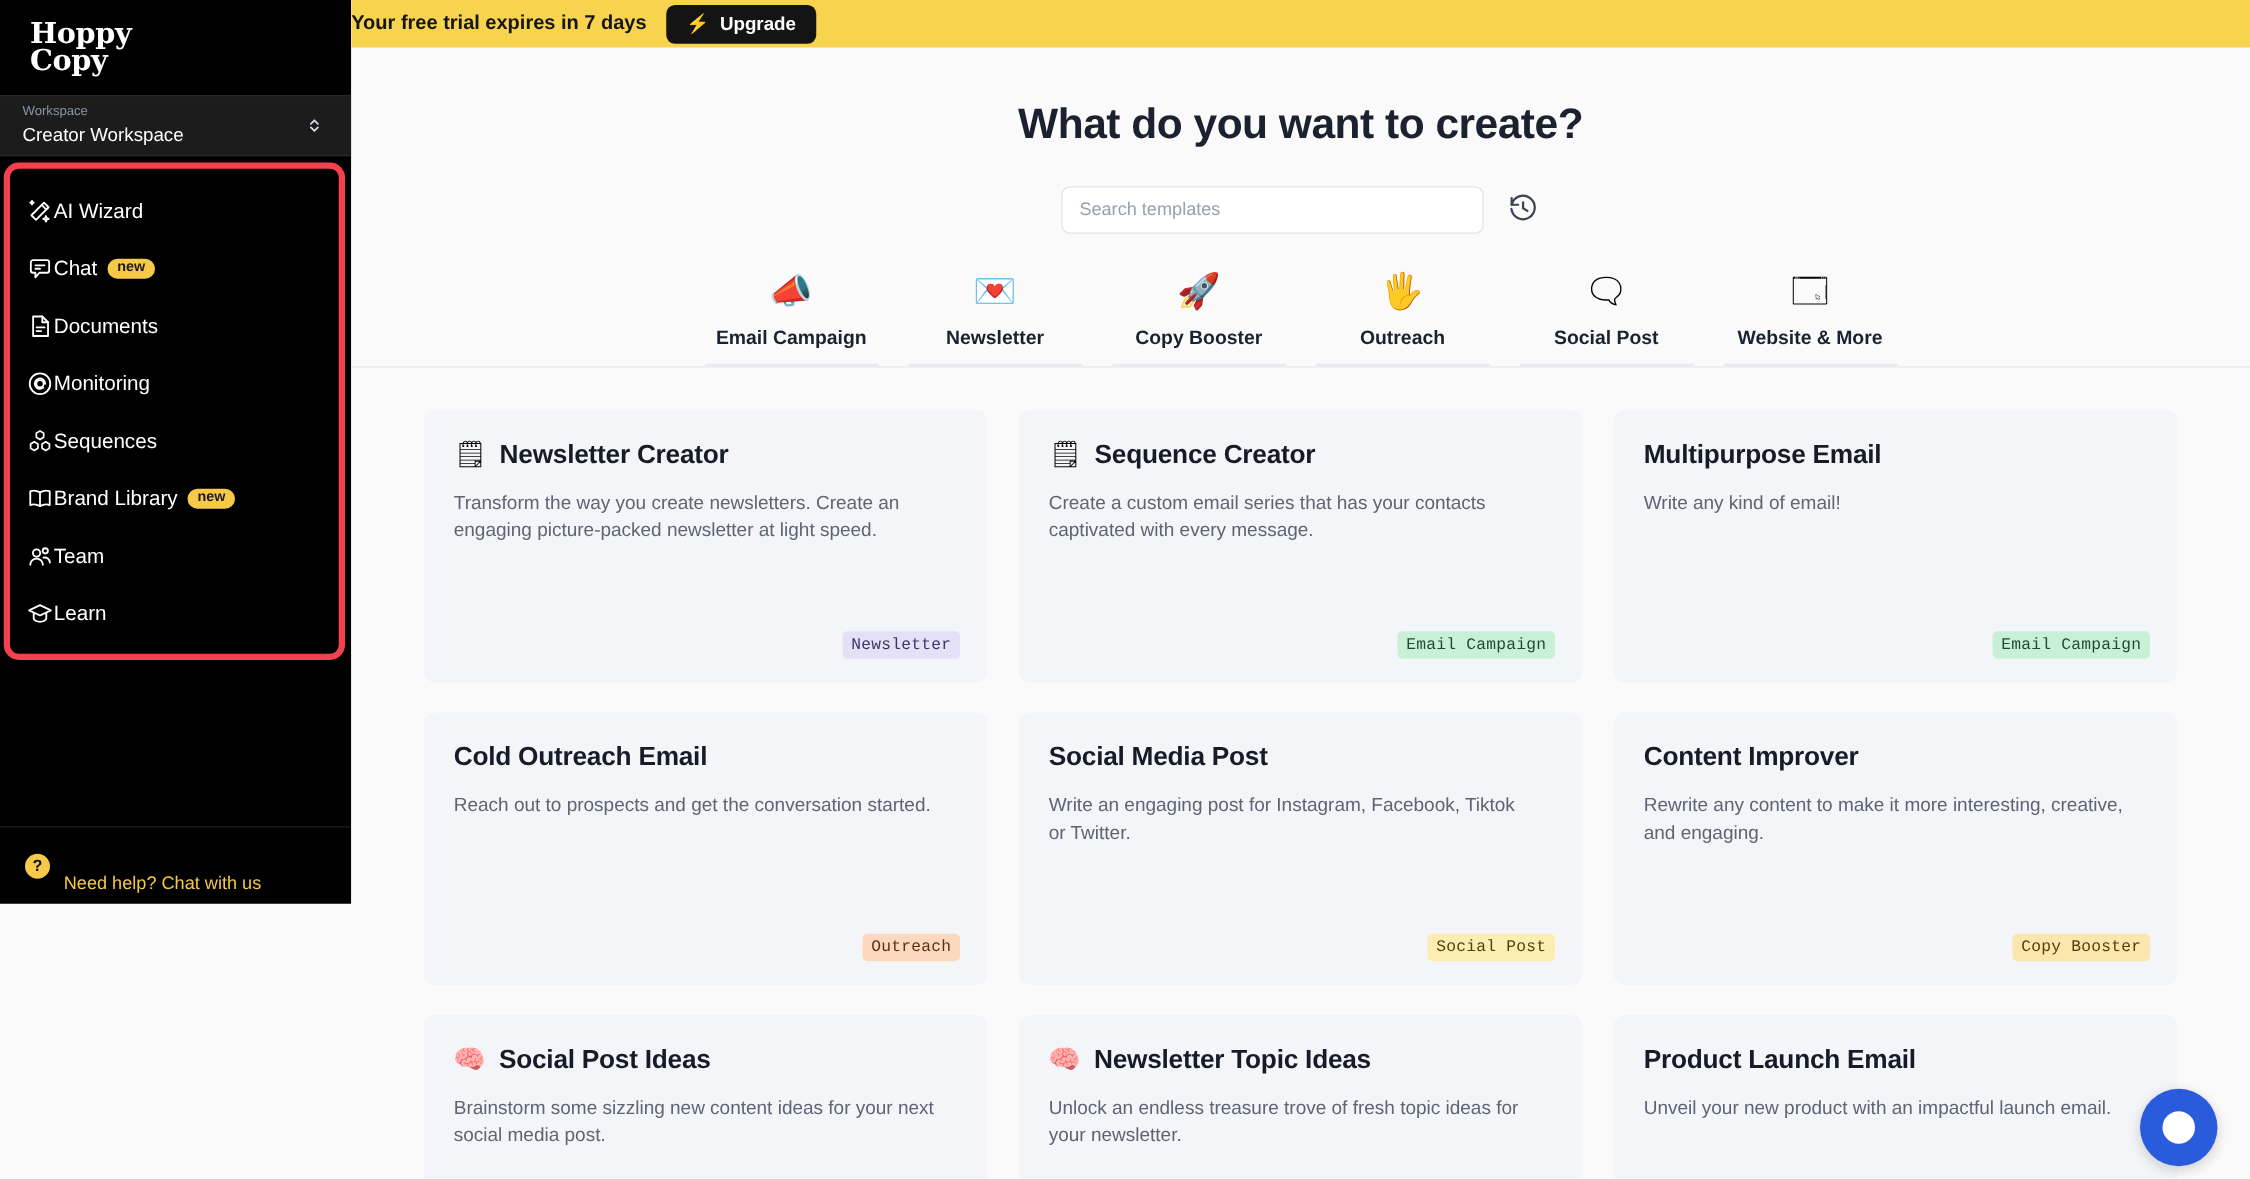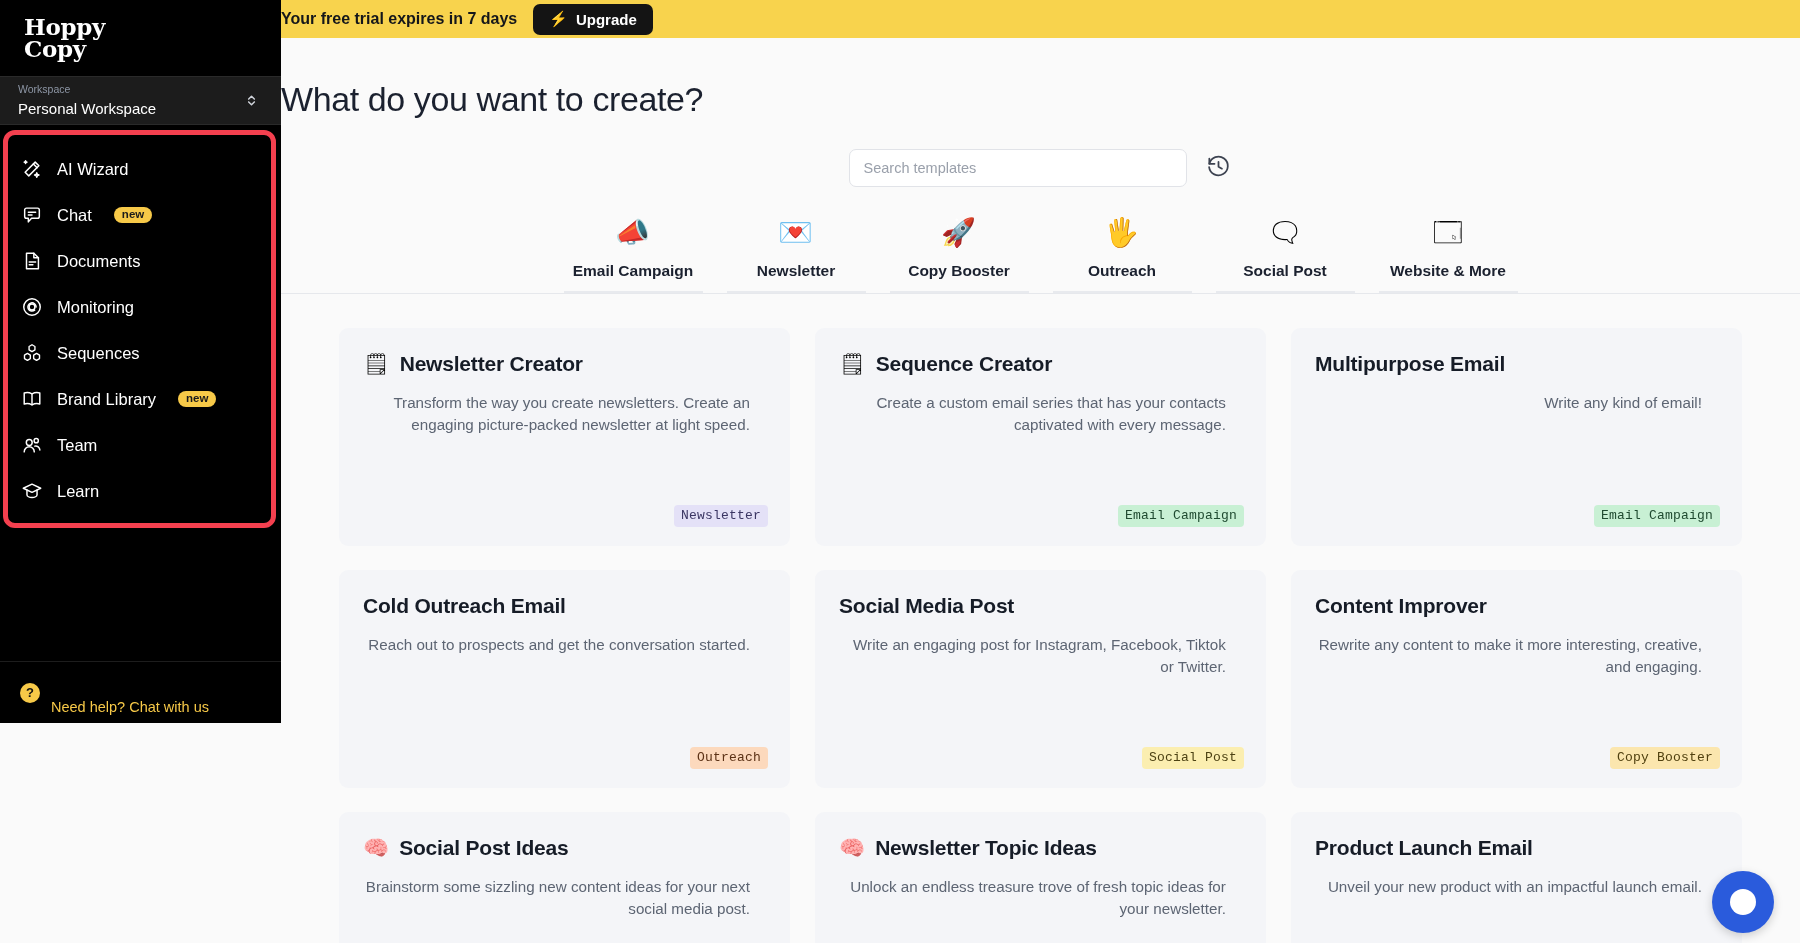--- a/index.html
+++ b/index.html
@@ -53,21 +53,21 @@
   }
   .nav-highlight {
     position: absolute;
     left: 3px; top: 0px; right: 5px; bottom: 0px;
     border: 5px solid #f4404f;
     border-radius: 12px;
     pointer-events: none;
   }
   .nav-item {
     display: flex; align-items: center;
-    gap: 14px;
+    gap: 0;
     height: 46px;
     padding-left: 20px;
     color: #ffffff;
     font-size: 16.5px;
   }
   .nav-item .ico { width: 23px; height: 23px; flex: 0 0 23px; display:flex; align-items:center; justify-content:center; }
   .nav-item .ico svg { width: 22px; height: 22px; display:block; }
   .badge-new {
     background: #f7c948;
     color: #1b1b1b;
@@ -116,22 +116,23 @@
     font-size: 15px; font-weight: bold;
     display: flex; align-items: center; gap: 8px;
     font-family: "Liberation Sans", sans-serif;
     cursor: pointer;
   }
   .bolt { color: #f8d34d; font-size: 15px; }
 
   .content-scroll { height: 905px; overflow: hidden; }
 
   .page-title {
+    text-align: center;
     font-size: 34px;
-    font-weight: normal;
+    font-weight: bold;
     color: #1b212f;
     margin-top: 42px;
     letter-spacing: -0.4px;
   }
 
   .search-row {
     display: flex; align-items: center; justify-content: center;
     gap: 18px;
     margin-top: 30px;
   }
@@ -201,21 +202,20 @@
   .card-title {
     font-size: 21px; font-weight: bold;
     color: #161c27; letter-spacing: -0.2px;
   }
   .card-desc {
     margin-top: 16px;
     font-size: 15.2px;
     line-height: 22px;
     color: #5d6573;
     max-width: 96%;
-    text-align: right;
   }
   .card-tag {
     position: absolute;
     right: 22px; bottom: 19px;
     font-family: "Liberation Mono", monospace;
     font-size: 13px;
     padding: 3px 7px 4px 7px;
     border-radius: 4px;
     letter-spacing: 0.2px;
   }
@@ -247,21 +247,21 @@
     <div class="logo-area">
       <div class="logo">
         <div>Hoppy</div>
         <div>Copy</div>
       </div>
     </div>
 
     <div class="workspace-switch">
       <div class="ws-text">
         <span class="ws-label">Workspace</span>
-        <span class="ws-name">Personal Workspace</span>
+        <span class="ws-name">Creator Workspace</span>
       </div>
       <span class="ws-chevrons">
         <svg viewBox="0 0 16 16" width="15" height="15" fill="none" stroke="#cfd3da" stroke-width="1.6" stroke-linecap="round" stroke-linejoin="round">
           <path d="M5 6.5 L8 3.5 L11 6.5"></path>
             <path d="M5 9.5 L8 12.5 L11 9.5"></path>
         </svg>
       </span>
     </div>
 
     <nav class="nav-wrap">

